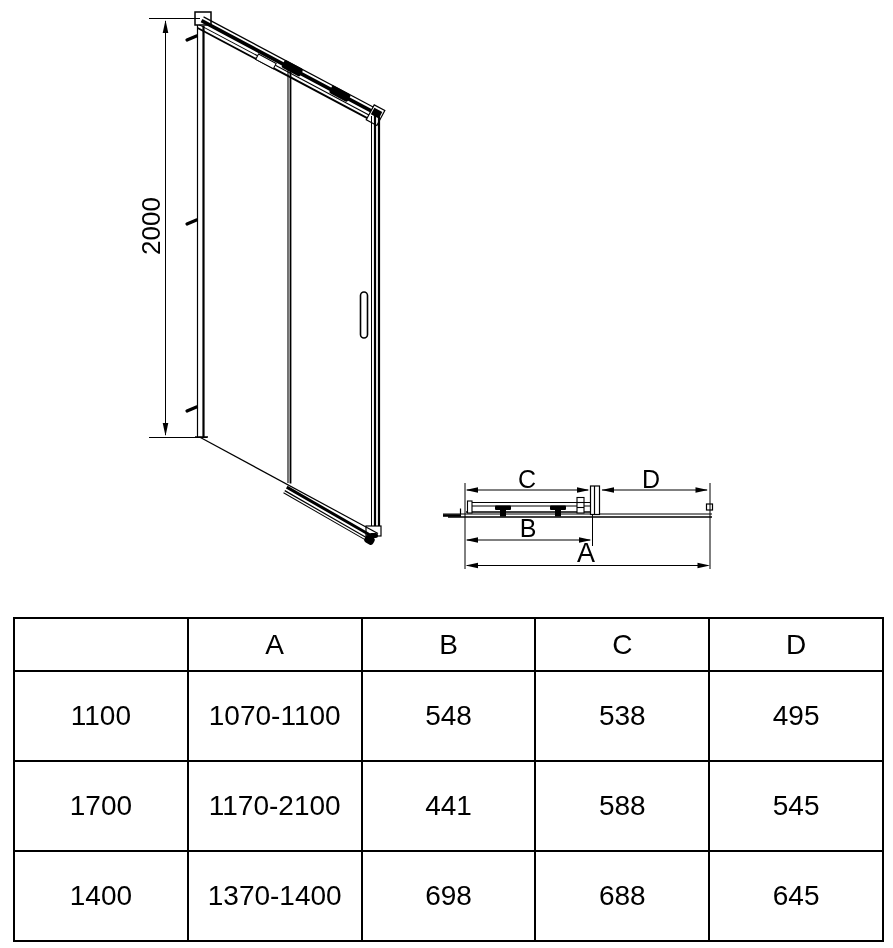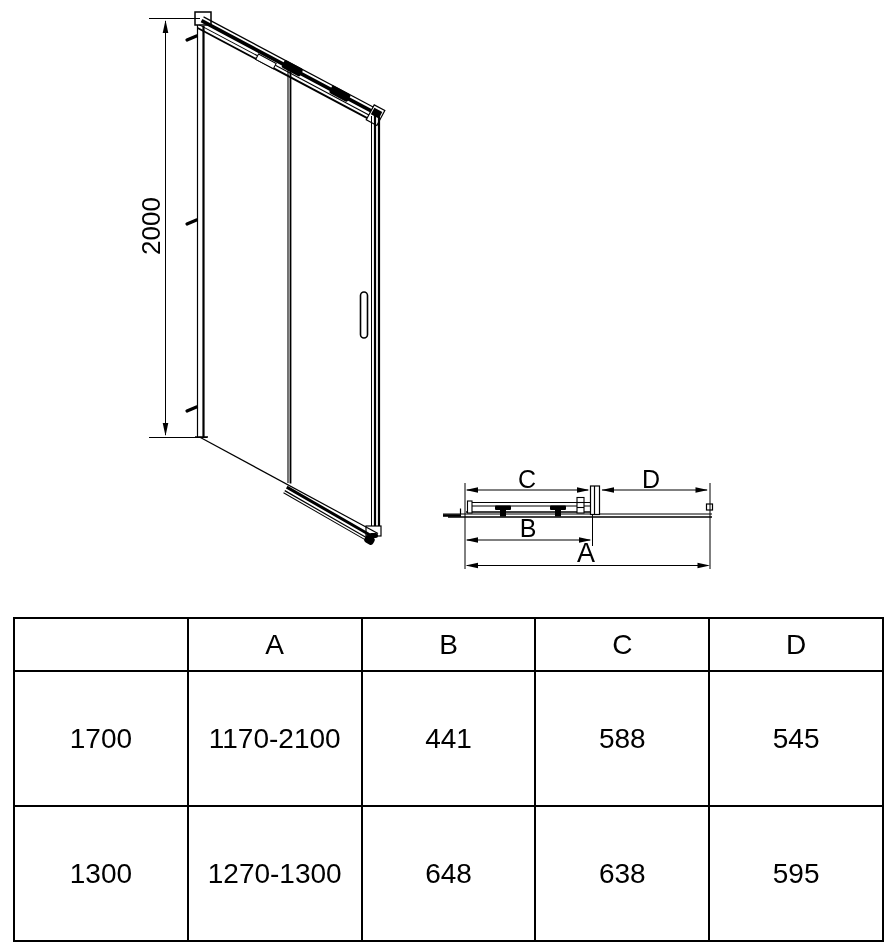--- a/index.html
+++ b/index.html
@@ -166,28 +166,35 @@
       <tr class="hdr">
         <th></th>
         <th>A</th>
         <th>B</th>
         <th>C</th>
         <th>D</th>
       </tr>
     </thead>
     <tbody>
       <tr>
+        <td>1100</td>
+        <td>1070-1100</td>
+        <td>548</td>
+        <td>538</td>
+        <td>495</td>
+      </tr>
+      <tr>
         <td>1700</td>
         <td>1170-2100</td>
         <td>441</td>
         <td>588</td>
         <td>545</td>
       </tr>
       <tr>
-        <td>1300</td>
-        <td>1270-1300</td>
-        <td>648</td>
-        <td>638</td>
-        <td>595</td>
+        <td>1400</td>
+        <td>1370-1400</td>
+        <td>698</td>
+        <td>688</td>
+        <td>645</td>
       </tr>
     </tbody>
   </table>
 </div>
 
 </body></html>

